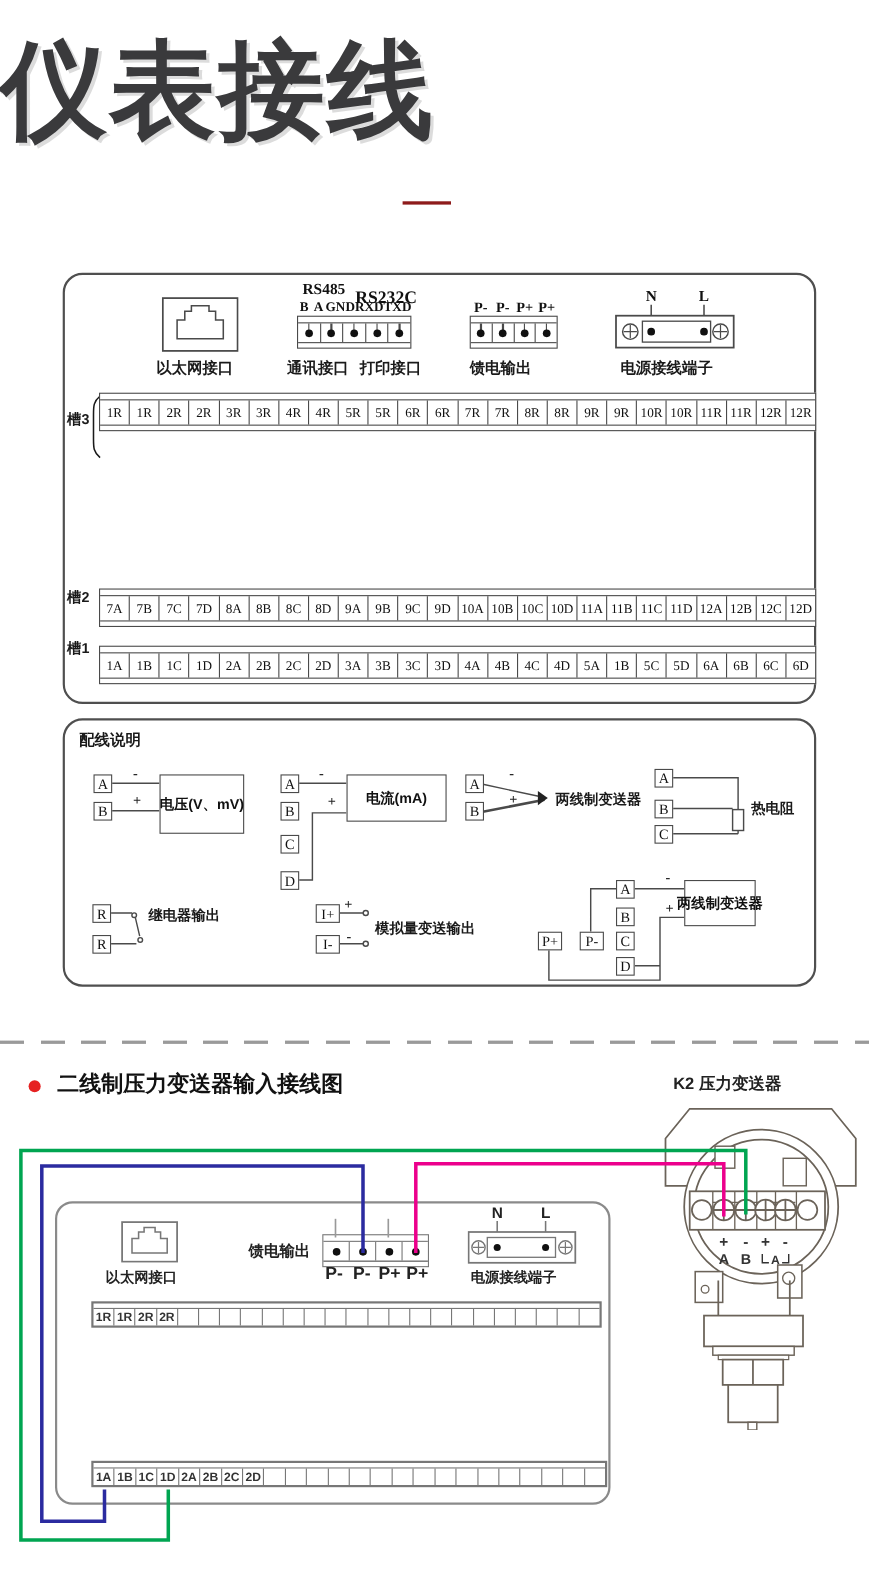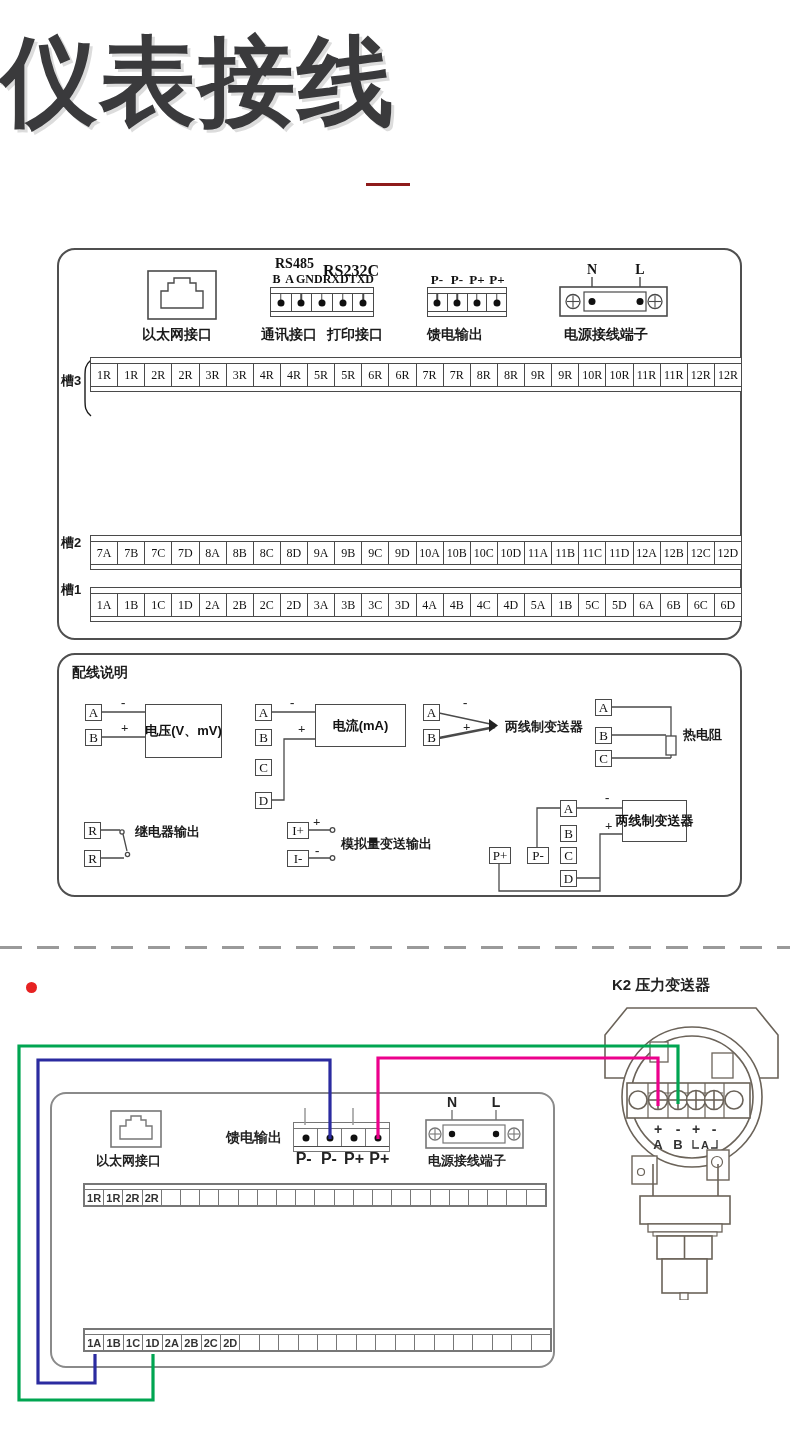--- a/index.html
+++ b/index.html
@@ -326,20 +326,21 @@
     <div class="term" style="left:501px;top:192px">C</div>
     <div class="term" style="left:501px;top:215px">D</div>
     <div class="sign" style="left:546px;top:135px">-</div>
     <div class="sign" style="left:546px;top:163px">+</div>
     <div class="wbox" style="left:563px;top:145px;width:65px;height:42px">两线制变送器</div>
   </div>
 
   <div class="divider"></div>
 
   <div class="bullet"></div>
+  <div class="sec-title">二线制压力变送器输入接线图</div>
   <div class="k2">K2  压力变送器</div>
 
   <svg class="abs" style="left:595px;top:1000px" width="195" height="300" viewBox="0 0 195 300" stroke="#6b6359" stroke-width="1.6" fill="none">
     <path d="M10,78 L10,35 L32,8 L161,8 L183,35 L183,78 Z" fill="#fff"></path>
     <circle cx="97" cy="97" r="70" fill="#fff"></circle>
     <circle cx="97" cy="97" r="61" fill="#fff"></circle>
     <rect x="55" y="42" width="18" height="20" fill="#fff" stroke-width="1.3"></rect>
     <rect x="117" y="53" width="21" height="25" fill="#fff" stroke-width="1.3"></rect>
     <rect x="32" y="83" width="123" height="35" fill="#fff"></rect>
     <line x1="53" y1="93" x2="128" y2="93" stroke-width="1.2"></line>

